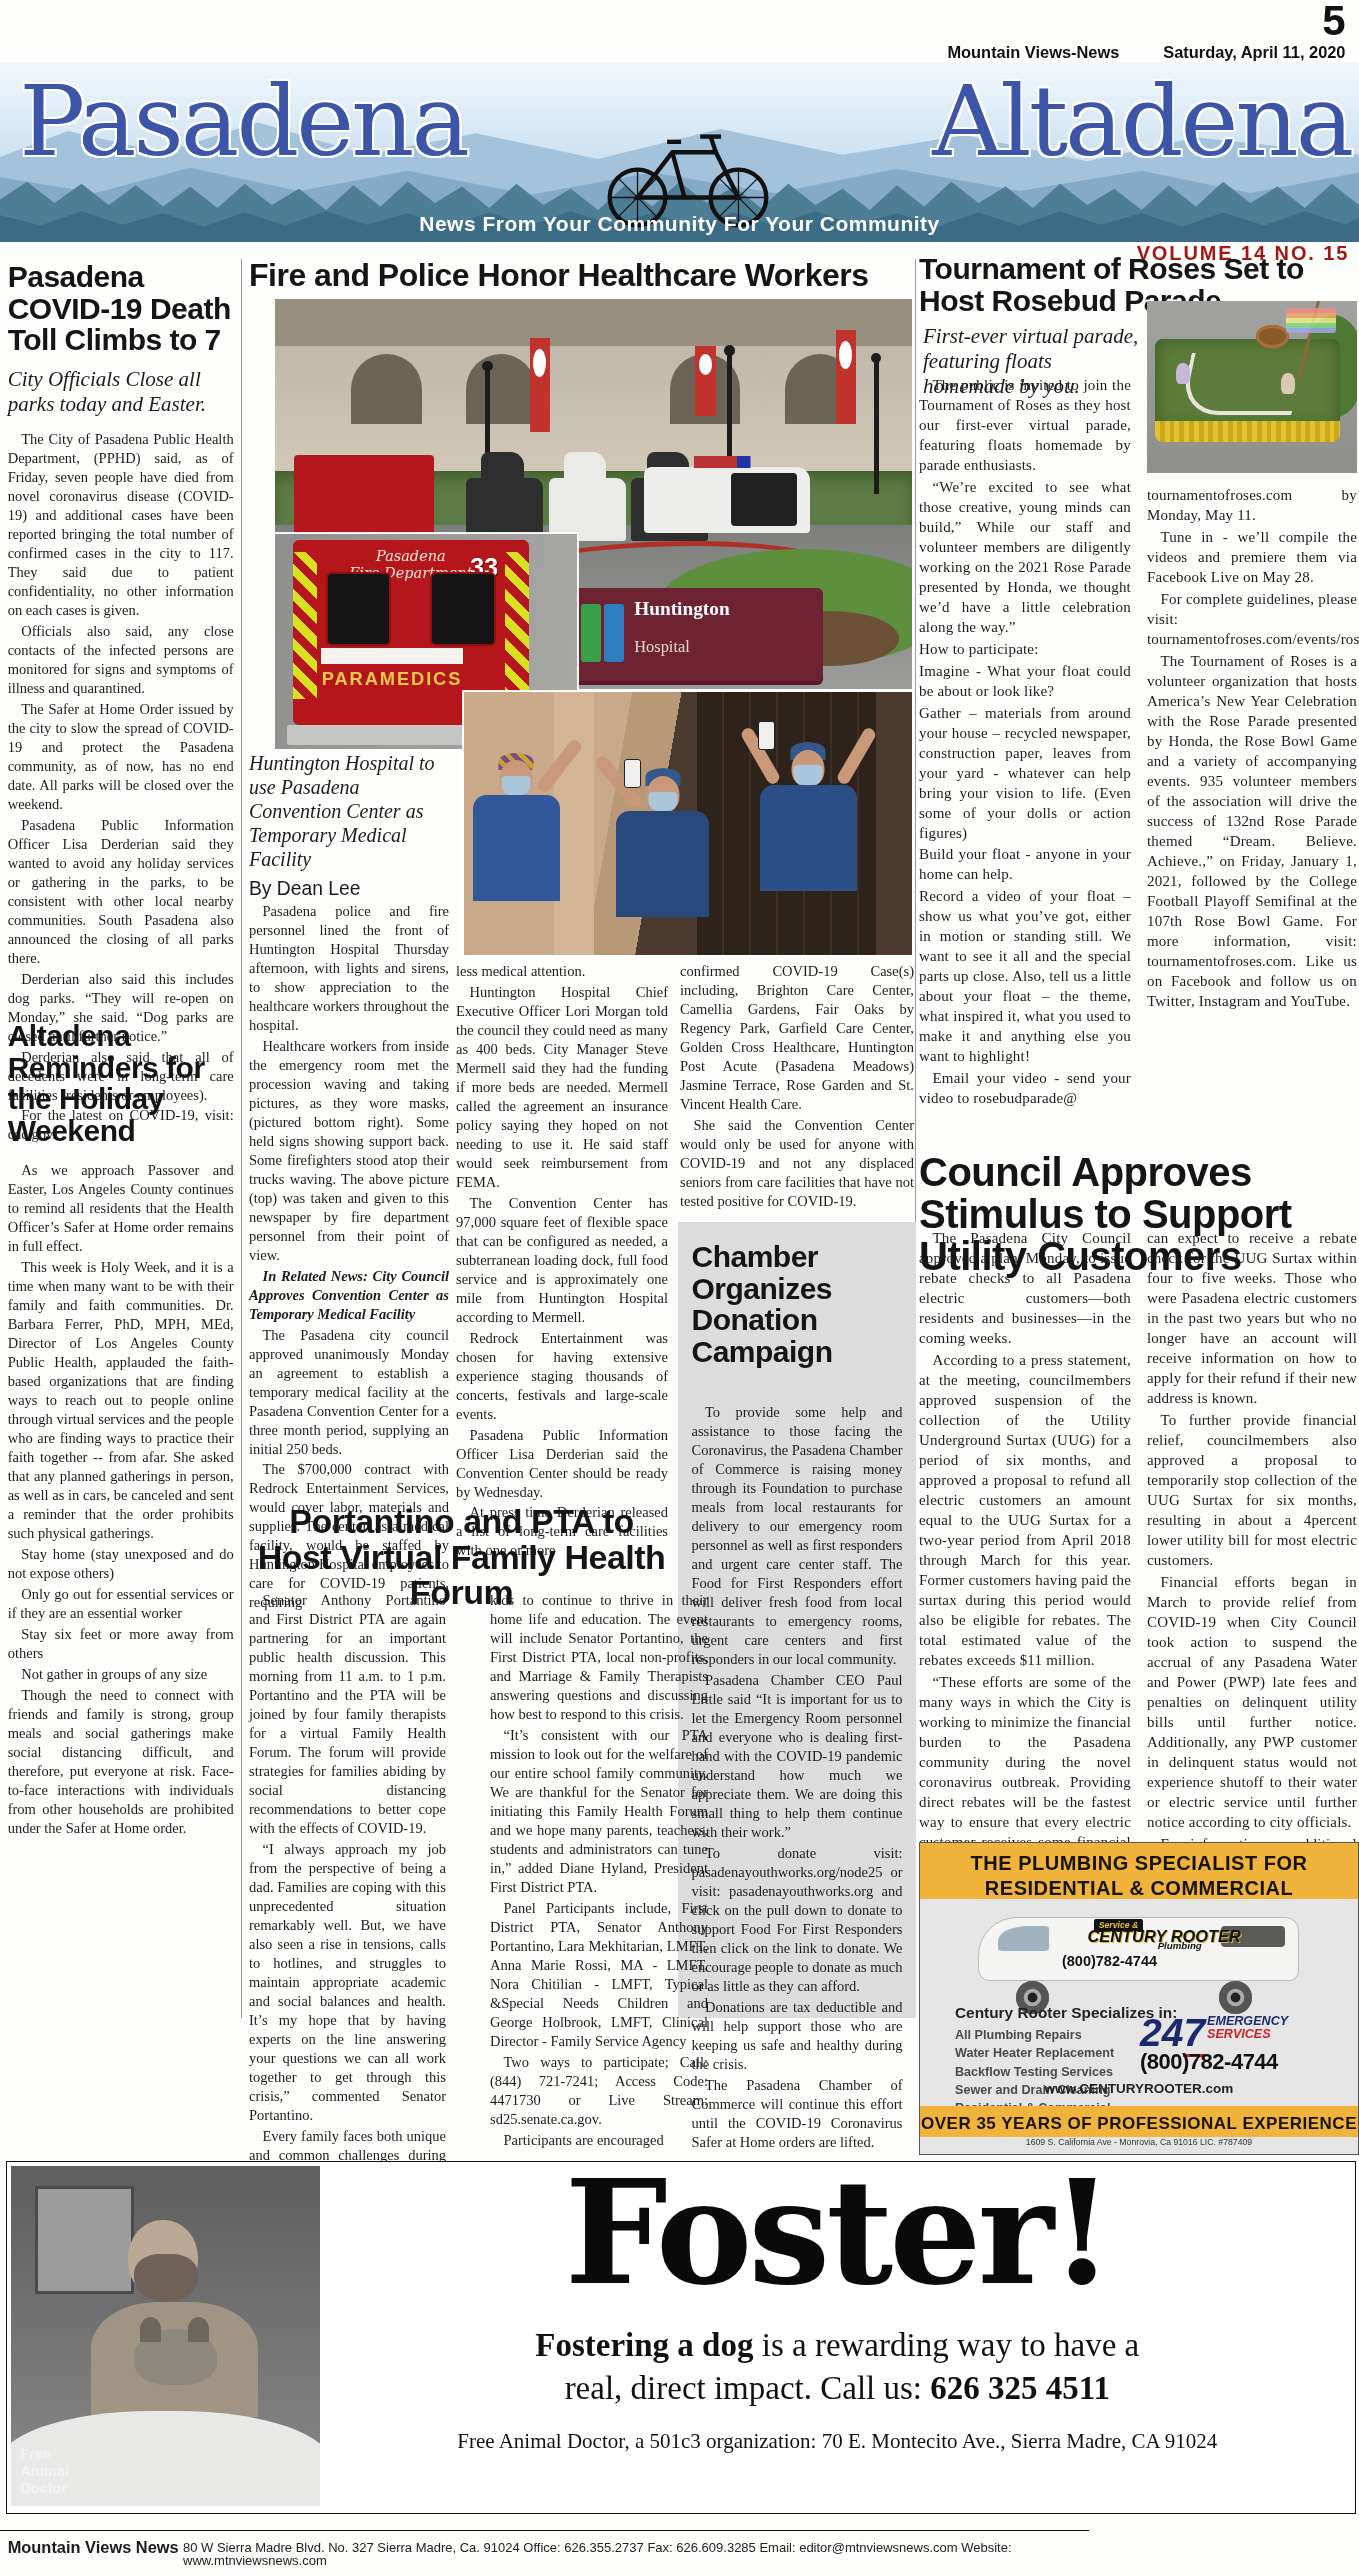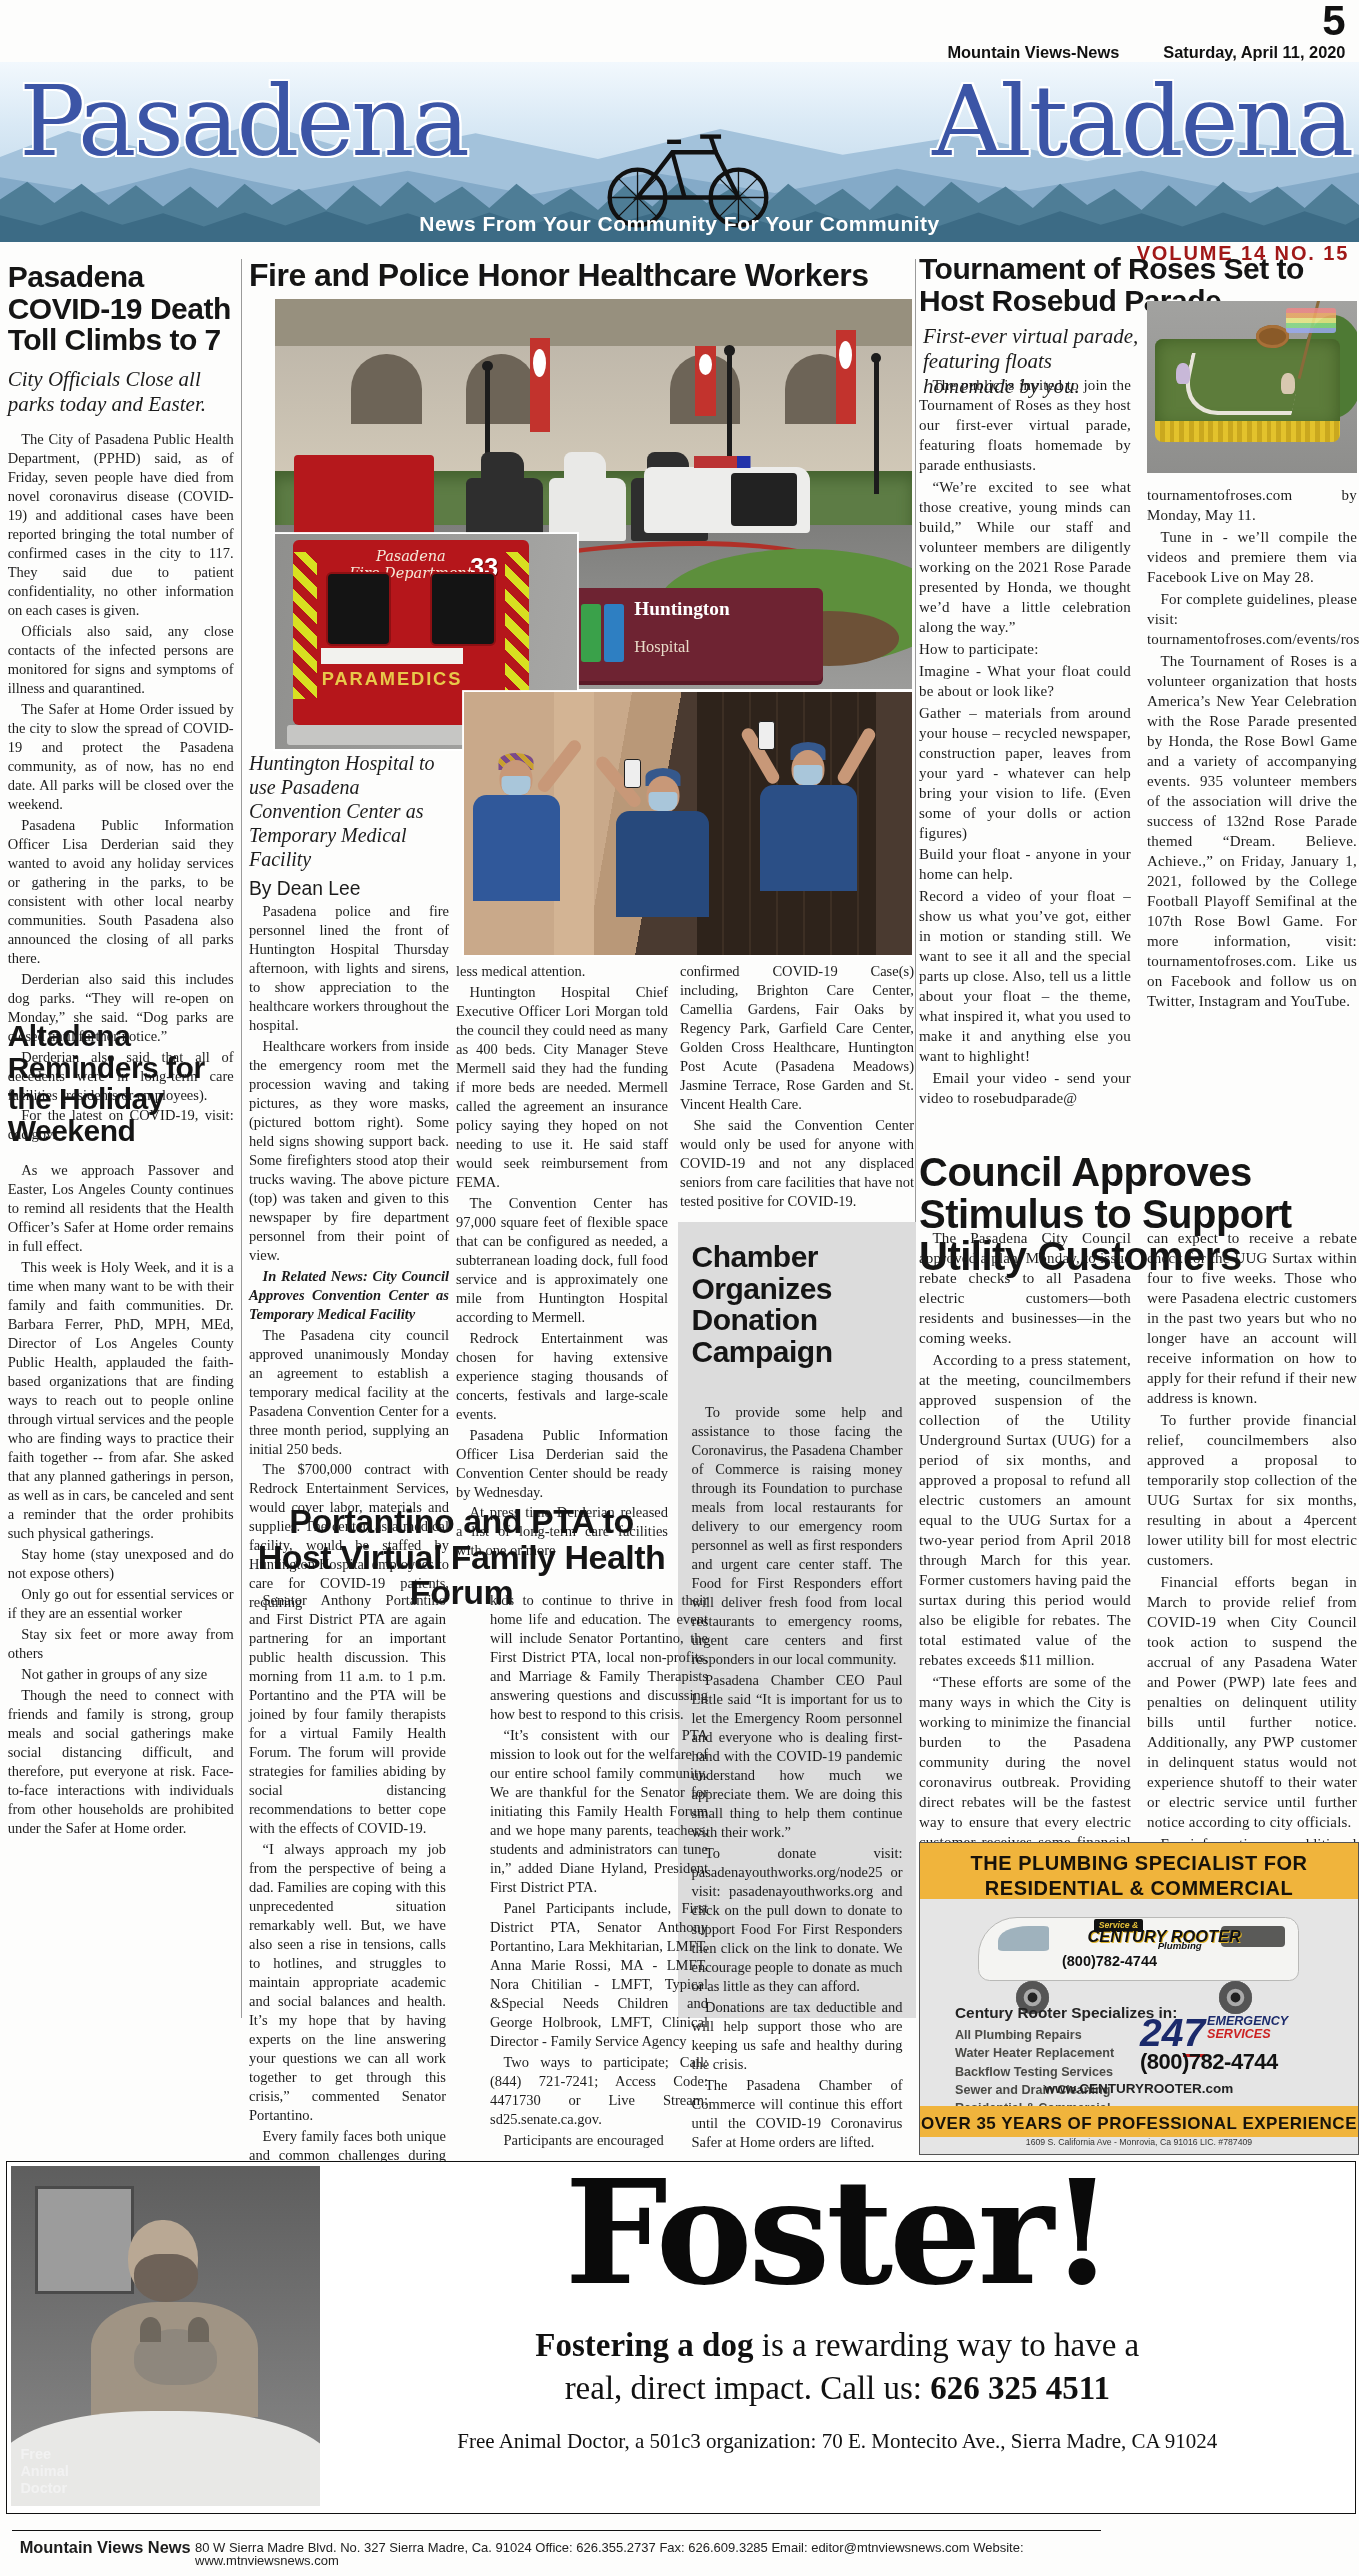--- a/index.html
+++ b/index.html
@@ -138,21 +138,21 @@
   .fp-body{position:absolute;left:26%;top:40%;width:54%;height:34%;border-radius:40% 40% 0 0;background:#a09484;}
   .fp-dog{position:absolute;left:40%;top:48%;width:83px;height:56px;border-radius:50% 50% 40% 40%;background:#8e877d;}
   .fp-dog:before{content:"";position:absolute;left:5.8px;top:-11.6px;width:21px;height:25px;border-radius:50% 50% 0 0;background:#6e675d;box-shadow:48px 0 0 #6e675d;}
   .fp-tub{position:absolute;left:-4%;bottom:-6%;width:108%;height:34%;background:#e8e8e6;border-radius:46% 46% 0 0;}
   .fp-badge{position:absolute;left:9.7px;bottom:9.7px;color:#f2f2f2;font:bold 14.5px/1.15 "Liberation Sans",sans-serif;}
   .foster-title{position:absolute;left:319px;top:-5.8px;width:1023px;text-align:center;
      font:bold 145px/1.05 "DejaVu Serif",serif;letter-spacing:-3.9px;color:#0a0a0a;}
   .foster-line{position:absolute;left:319px;top:162px;width:1023px;text-align:center;font:33px/1.3 "Liberation Serif",serif;color:#111;}
   .foster-org{position:absolute;left:319px;top:266px;width:1023px;text-align:center;font:21px/1.3 "Liberation Serif",serif;color:#111;}
   
-  #footer{position:absolute;left:12px;top:2530px;width:1089px;border-top:1.9px solid #111;padding-top:5.8px;}
+  #footer{position:absolute;left:0;top:2530px;width:1089px;border-top:1.9px solid #111;padding-top:5.8px;}
   .foot-name{position:absolute;left:7.7px;top:7.7px;font:bold 16.4px/1 "Liberation Sans",sans-serif;}
   .foot-rest{position:absolute;left:183px;top:9.7px;font:13px/1 "Liberation Sans",sans-serif;color:#222;}
 </style>
 </head>
 <body>
 
 <div id="page">
 
   <div class="pagenum">5</div>
   <div class="topinfo">

